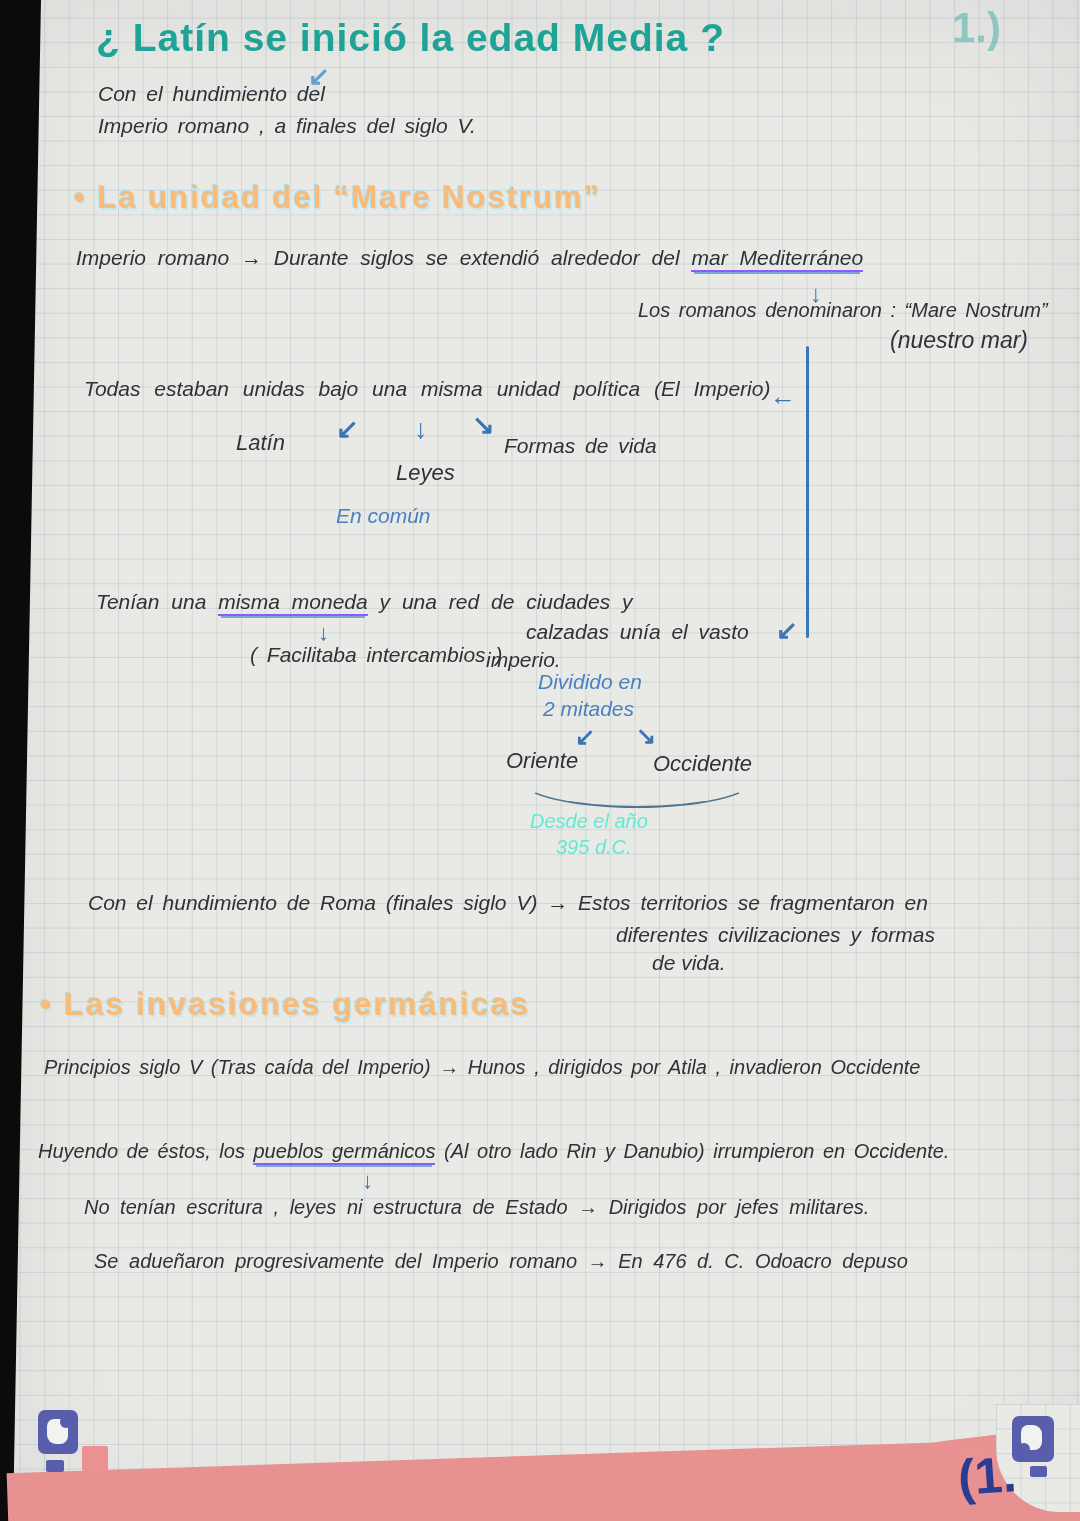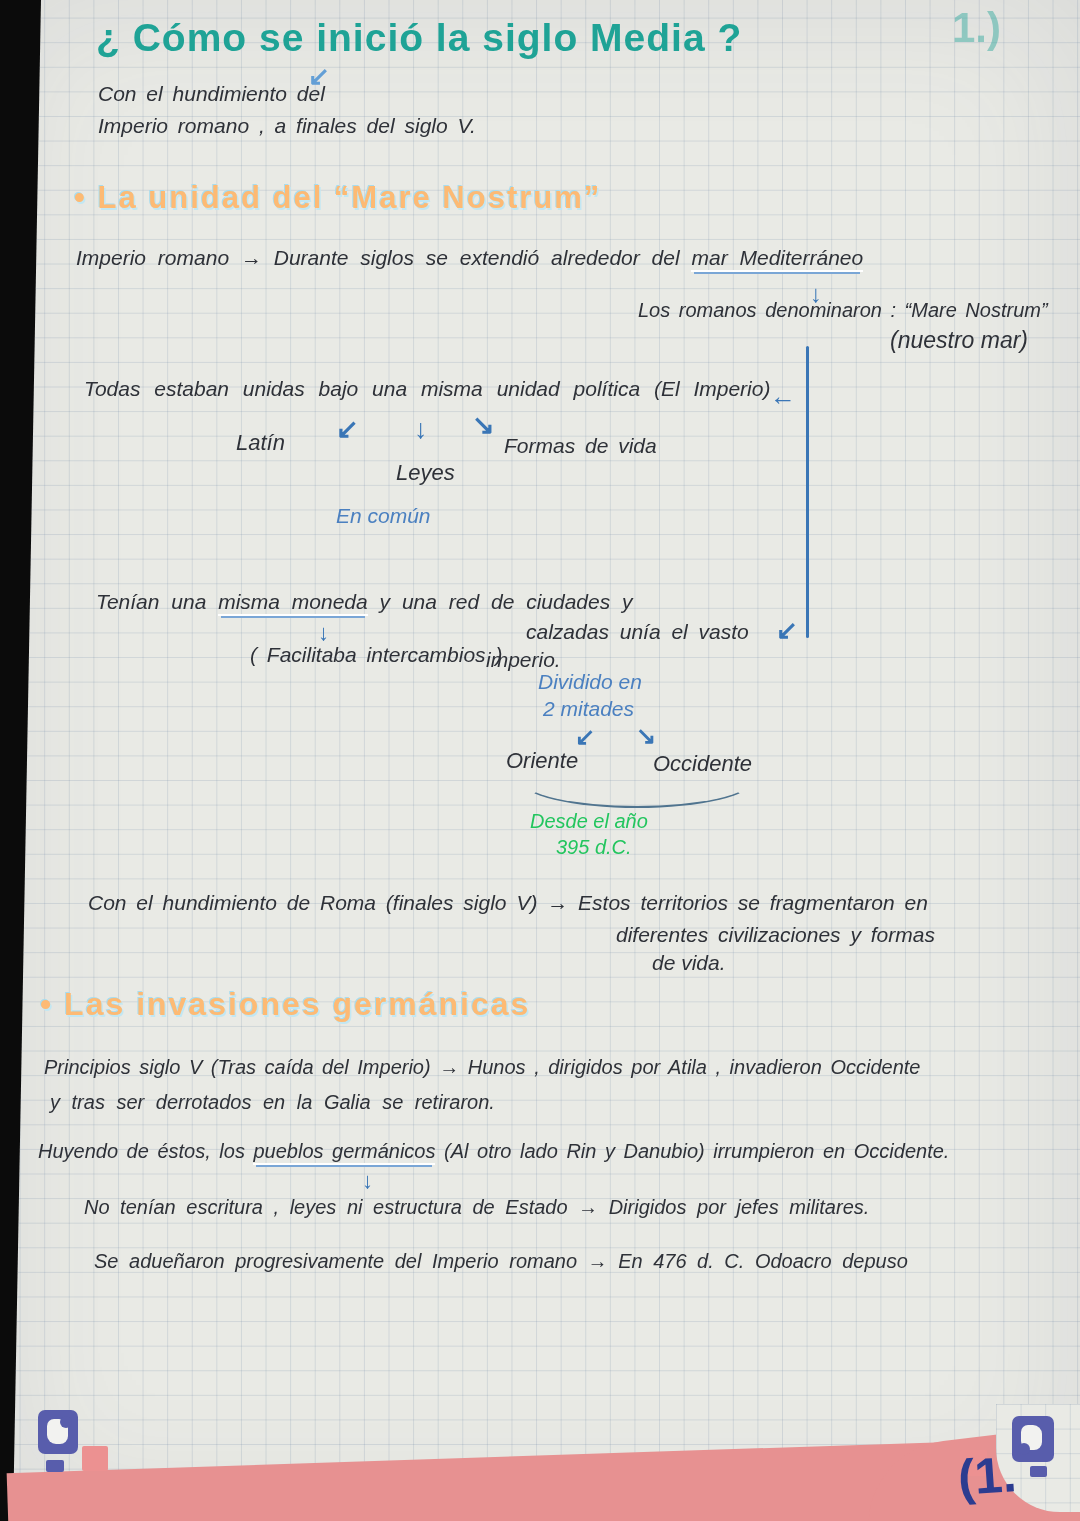--- a/index.html
+++ b/index.html
@@ -24,26 +24,26 @@
     background-color:#e9eae5;
     background-image:
       linear-gradient(rgba(110,135,165,.20) 1px, transparent 1px),
       linear-gradient(90deg, rgba(110,135,165,.20) 1px, transparent 1px);
     background-size:24.6px 24.6px;
     border-bottom-left-radius:64px;}
   .content{position:absolute;inset:0;z-index:4;}
   .t{position:absolute;white-space:nowrap;line-height:1.15;}
   .hw{color:#2e3138;font-style:italic;}
   .ink-light{color:#4b80c0;font-style:italic;}
-  .ink-lighter{color:#22c55e;font-style:italic;}
+  .ink-lighter{color:#5eead4;font-style:italic;}
   .mk-title{color:#1fa396;font-weight:bold;letter-spacing:1px;}
   .mk-corner{color:#2aa79b;font-weight:bold;opacity:.45;}
   .mk-head{color:#fdba74;font-weight:800;letter-spacing:2px;
     text-shadow:1.5px 1.5px 0 #c2e7f3, -1px -1px 0 #a8dcee;}
-  .u{border-bottom:2px solid #ffffff;box-shadow:0 5px 0 -3px #7aa6d6;padding-bottom:1px;}
+  .u{border-bottom:2px solid #8b5cf6;box-shadow:0 5px 0 -3px #7aa6d6;padding-bottom:1px;}
   .arrow{color:#3a76b6;font-style:normal;font-weight:bold;}
   .arrow-light{color:#639fd6;}
   .vline{position:absolute;width:3px;background:#3a76b6;border-radius:2px;}
   .arc{position:absolute;border:2.5px solid transparent;border-bottom-color:#50748f;
     border-radius:50%;}
   .logo{position:absolute;background:#585dac;border-radius:7px;}
   .logo .blob{position:absolute;left:9px;top:9px;width:21px;height:25px;background:#f2f2f0;
     border-radius:7px 9px 8px 9px;}
   .logo .notch{position:absolute;width:12px;height:12px;background:#585dac;border-radius:50%;}
   .logo-left .notch{right:6px;top:6px;}
@@ -54,21 +54,21 @@
 </style>
 </head>
 <body>
 
 <div class="photo">
   <div class="paper"></div>
 
   <div class="content">
 
     <div class="t mk-corner" style="left:952px;top:4px;font-size:42px;">1.)</div>
-    <div class="t mk-title" style="left:96px;top:16px;font-size:39px;">¿ Cómo se inició la siglo Media ?</div>
+    <div class="t mk-title" style="left:96px;top:16px;font-size:39px;">¿ Latín se inició la edad Media ?</div>
     <div class="t hw" style="left:98px;top:82px;font-size:21px;word-spacing:4px;">Con el hundimiento del</div>
     <div class="t arrow arrow-light" style="left:308px;top:62px;font-size:26px;">↙</div>
     <div class="t hw" style="left:98px;top:114px;font-size:21px;word-spacing:4px;">Imperio romano , a finales del siglo V.</div>
 
     <div class="t mk-head" style="left:74px;top:180px;font-size:31px;">• La unidad del “Mare Nostrum”</div>
 
     <div class="t hw" style="left:76px;top:246px;font-size:21px;word-spacing:6px;"><span>Imperio romano → Durante siglos  se extendió  alrededor  del </span><span class="u">mar Mediterráneo</span></div>
     <div class="t arrow" style="left:810px;top:280px;font-size:24px;">↓</div>
 
     <div class="t hw" style="left:638px;top:299px;font-size:20px;word-spacing:3px;">Los romanos  denominaron : “Mare Nostrum”</div>
@@ -105,21 +105,20 @@
     <div class="t ink-lighter" style="left:530px;top:810px;font-size:20px;">Desde  el  año</div>
     <div class="t ink-lighter" style="left:556px;top:836px;font-size:20px;">395 d.C.</div>
 
     <div class="t hw" style="left:616px;top:923px;font-size:21px;word-spacing:4px;">diferentes  civilizaciones y formas</div>
     <div class="t hw" style="left:88px;top:891px;font-size:21px;word-spacing:4px;">Con el hundimiento de Roma  (finales siglo V) → Estos territorios se fragmentaron en</div>
     <div class="t hw" style="left:652px;top:951px;font-size:21px;">de vida.</div>
 
     <div class="t mk-head" style="left:40px;top:986px;font-size:32px;">• Las invasiones germánicas</div>
 
     <div class="t hw" style="left:44px;top:1056px;font-size:20px;word-spacing:3px;">Principios siglo V (Tras caída del Imperio) → Hunos , dirigidos por Atila , invadieron Occidente</div>
-    <div class="t hw" style="left:50px;top:1091px;font-size:20px;word-spacing:6px;">y tras ser derrotados en la Galia se retiraron.</div>
 
     <div class="t hw" style="left:38px;top:1140px;font-size:20px;word-spacing:3px;"><span>Huyendo de éstos, los </span><span class="u">pueblos germánicos</span><span> (Al otro lado Rin y Danubio) irrumpieron en Occidente.</span></div>
     <div class="t arrow" style="left:362px;top:1168px;font-size:22px;">↓</div>
 
     <div class="t hw" style="left:84px;top:1196px;font-size:20px;word-spacing:5px;">No tenían escritura , leyes ni estructura de Estado → Dirigidos por jefes militares.</div>
     <div class="t hw" style="left:94px;top:1250px;font-size:20px;word-spacing:5px;">Se adueñaron progresivamente del Imperio romano → En 476 d. C.  Odoacro depuso</div>
   </div>
 
   <div class="pink-band"></div>
   <div class="pink-bump"></div>

